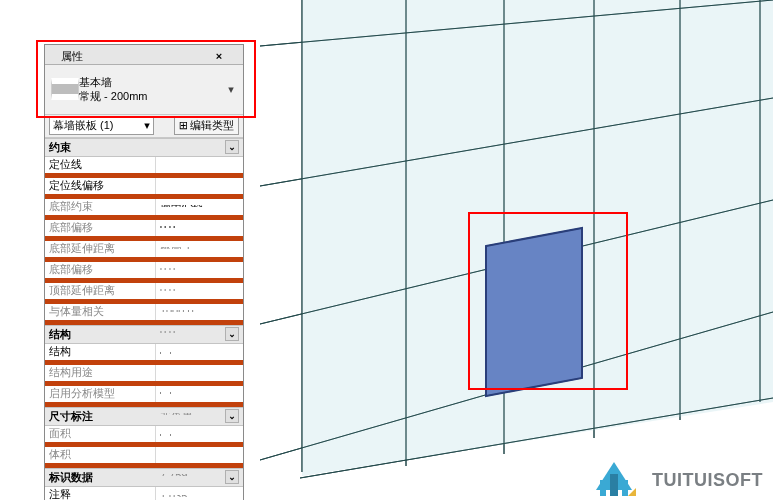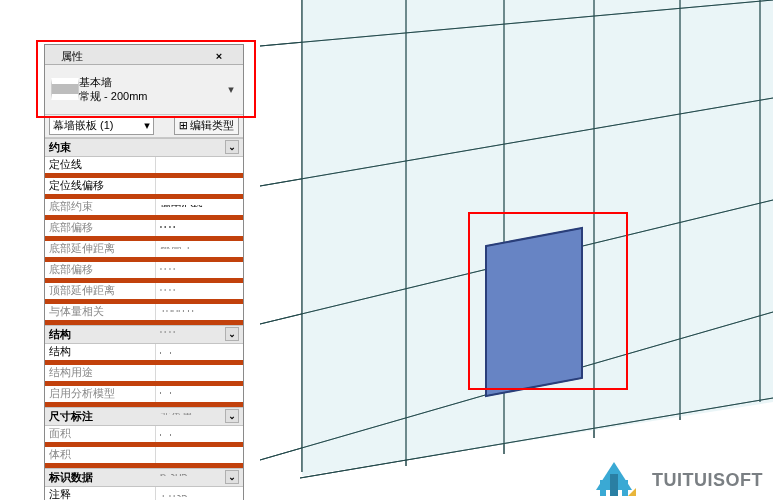--- a/index.html
+++ b/index.html
@@ -316,21 +316,21 @@
         <div class="prop-value">
           <span class="chk"></span>
         </div>
       </div>
       <div class="group-header">
         <span>尺寸标注</span>
         <span class="group-chevron">⌄</span>
       </div>
       <div class="prop-row disabled">
         <div class="prop-label">面积</div>
-        <div class="prop-value">6.305</div>
+        <div class="prop-value">7.759</div>
       </div>
       <div class="prop-row disabled">
         <div class="prop-label">体积</div>
         <div class="prop-value">1.035</div>
       </div>
       <div class="group-header">
         <span>标识数据</span>
         <span class="group-chevron">⌄</span>
       </div>
       <div class="prop-row">

